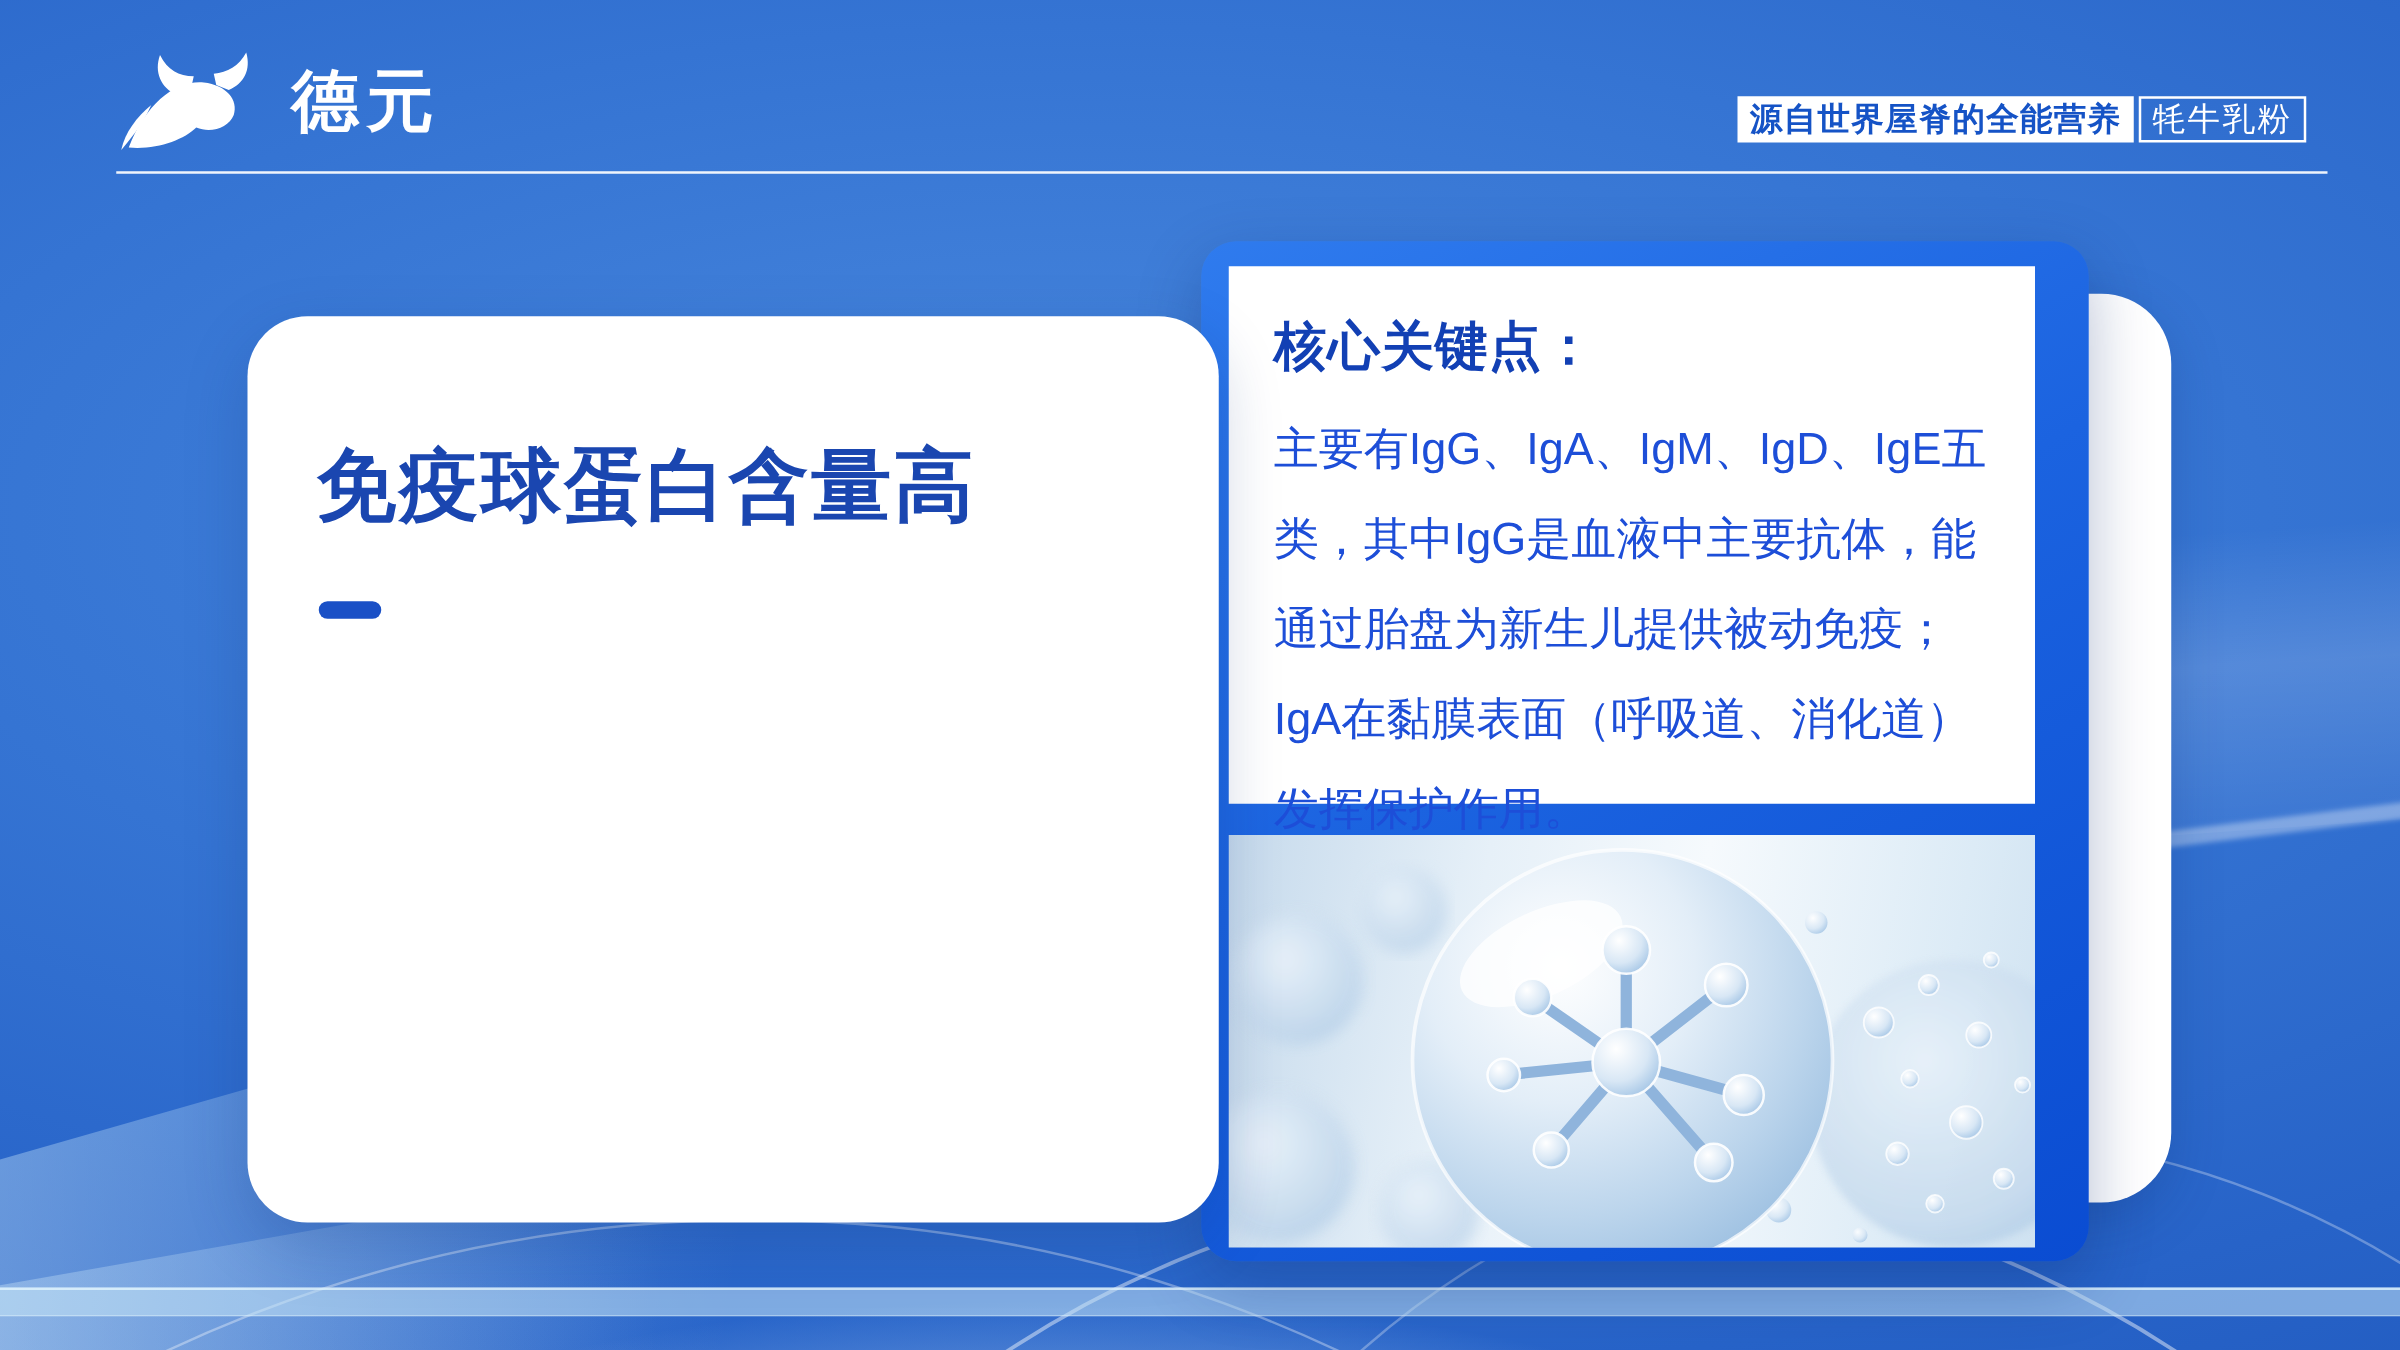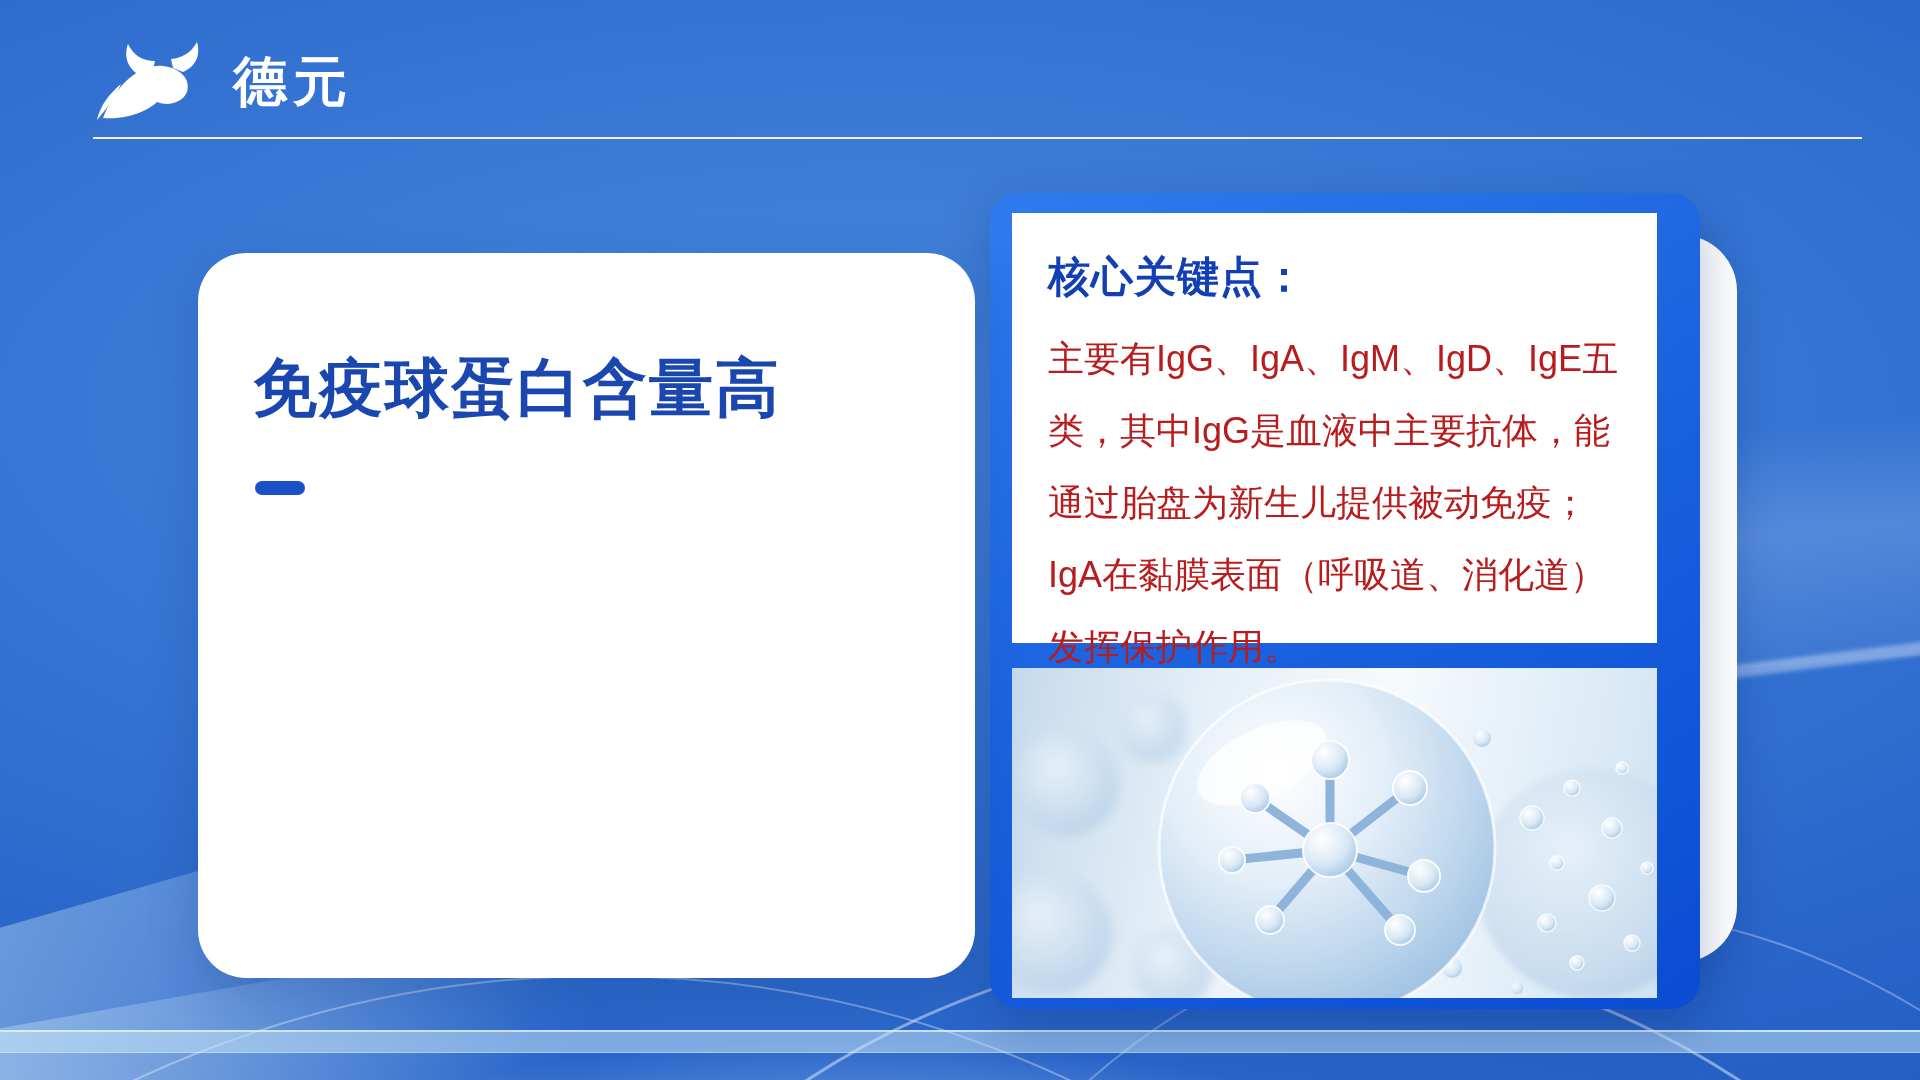--- a/index.html
+++ b/index.html
@@ -55,28 +55,28 @@
     letter-spacing:2px;white-space:pre;}
   .title-dash{position:absolute;left:57px;top:228px;width:50px;height:14px;border-radius:7px;background:#1a50c6;}
   .left-body{position:absolute;left:55px;top:272px;width:700px;font-size:38px;line-height:74px;
     color:#151515;white-space:pre;letter-spacing:0.5px;}
 
   
   .back-card{position:absolute;left:1100px;top:235px;width:637px;height:727px;background:#ffffff;
     border-radius:56px;z-index:1;box-shadow:0 14px 40px rgba(16,52,120,0.25);}
 
   
-  .blue-card{position:absolute;left:990px;top:193px;width:710px;height:816px;border-radius:28px;
+  .blue-card{position:absolute;left:961px;top:193px;width:710px;height:816px;border-radius:28px;
     background:linear-gradient(150deg,#2f7bee 0%,#1b63e0 45%,#0a4cd2 100%);z-index:2;
     box-shadow:0 18px 50px rgba(10,40,110,0.3);}
   .key-box{position:absolute;left:22px;top:20px;width:645px;height:430px;background:#ffffff;}
   .key-heading{position:absolute;left:36px;top:36px;font-size:42px;font-weight:900;color:#1240b4;
     letter-spacing:1px;white-space:pre;}
   .key-body{position:absolute;left:36px;top:110px;width:585px;font-size:36px;line-height:72px;
-    color:#b91c1c;white-space:pre;}
+    color:#1d4ed8;white-space:pre;}
 
   
   .illu{position:absolute;left:22px;top:475px;width:645px;height:330px;overflow:hidden;
     background:linear-gradient(100deg,#c6daec 0%,#e6f0f8 30%,#f6fafd 55%,#dcebf6 85%,#cfe2f1 100%);}
   .illu svg{display:block;}
 </style>
 </head>
 <body>
 
 <div class="bg-layer">
@@ -95,20 +95,24 @@
   <div class="logo">
     <span>
       <svg width="128" height="82" viewBox="0 0 128 82" fill="#ffffff" xmlns="http://www.w3.org/2000/svg">
         <path d="M46 36 C 34 30, 28 18, 33 4 C 39 16, 48 21, 60 21 L 58 30 Z"></path>
         <path d="M88 32 C 100 27, 106 16, 102 2 C 96 13, 87 18, 76 19 L 78 28 Z"></path>
         <path d="M8 78 C 22 42, 46 24, 68 26 C 86 28, 96 40, 92 52 C 88 62, 74 67, 62 62 C 52 72, 30 80, 8 78 Z"></path>
         <path d="M2 80 C 12 68, 20 58, 26 44 C 14 54, 5 66, 2 80 Z"></path>
       </svg>
     </span>
     <span class="logo-text">德元</span>
+  </div>
+  <div class="badges">
+    <div class="badge-slogan">源自世界屋脊的全能营养</div>
+    <div class="badge-product">牦牛乳粉</div>
   </div>
   <div class="divider"></div>
 </div>
 
 <div class="back-card"></div>
 
 <div class="left-card">
   <div class="left-title">免疫球蛋白含量高</div>
   <div class="title-dash"></div>
 </div>

